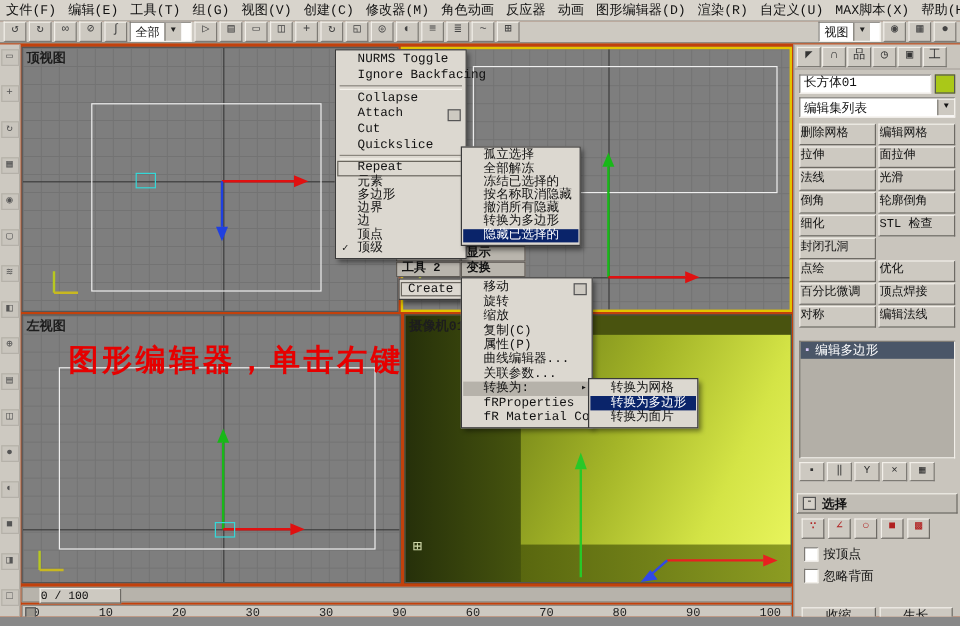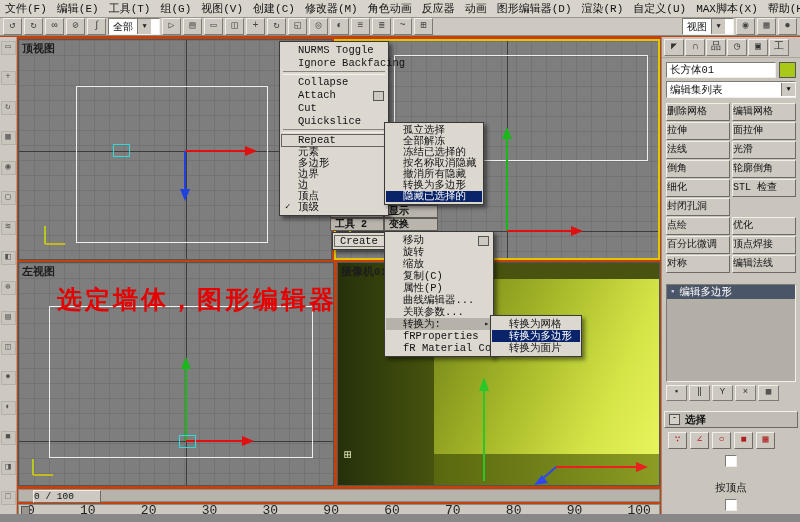--- a/index.html
+++ b/index.html
@@ -91,33 +91,33 @@
   .sti{width:19px;height:14px;text-align:center;font-size:9px;line-height:13px;color:#333;
        border:1px solid;border-color:#f2efe9 #7d7a74 #7d7a74 #f2efe9;background:#cdc9c1;}
   .roll{margin:7px 2px 0;height:15px;background:#c1bdb5;border:1px solid;
         border-color:#f2efe9 #6d6a64 #6d6a64 #f2efe9;display:flex;align-items:center;
         font-size:10.5px;font-weight:bold;padding:0 4px;gap:5px;}
   .mm{width:9px;height:9px;border:1px solid #555;line-height:7px;text-align:center;
       font-size:9px;background:#d5d1c9;font-weight:normal;}
   .so-row{display:flex;gap:3px;padding:4px 6px;align-items:center;}
   .soi{width:17px;height:15px;border:1px solid;border-color:#f2efe9 #6d6a64 #6d6a64 #f2efe9;
        background:#cdc9c1;color:#b02020;font-size:10px;text-align:center;line-height:14px;}
-  .cbrow{display:flex;align-items:center;gap:14px;padding:2px 8px;font-size:10.5px;flex-direction:column;}
+  .cbrow{display:flex;align-items:center;gap:4px;padding:2px 8px;font-size:10.5px;}
   .cb{width:10px;height:10px;background:#fff;border:1px solid;border-color:#7d7a74 #f2efe9 #f2efe9 #7d7a74;}
   .two{display:flex;gap:3px;padding:3px 6px;align-items:center;}
   .sbtn{flex:1;height:15px;background:#cdc9c1;border:1px solid;border-color:#f2efe9 #6d6a64 #6d6a64 #f2efe9;
         font-size:10.5px;text-align:center;line-height:14px;}
   
   .ts{position:absolute;left:18px;top:489px;width:642px;height:13px;background:#b7b3ab;
       border:1px solid #8f8b83;box-sizing:border-box;}
   .tsh{position:absolute;left:14px;top:0;width:66px;height:11px;background:#cdc9c1;border:1px solid;
        border-color:#f2efe9 #6d6a64 #6d6a64 #f2efe9;font-size:9.5px;line-height:11px;}
   .trackbar{position:absolute;left:18px;top:504px;width:642px;height:15px;background:#cdc9c1;
-            border:1px solid #8f8b83;display:flex;justify-content:space-between;align-items:flex-end;
-            padding:0 8px;box-sizing:border-box;font-size:13px;color:#222;}
+            border:1px solid #8f8b83;display:flex;justify-content:space-between;align-items:center;
+            padding:0 8px;box-sizing:border-box;font-size:10px;color:#222;}
   .tmark{position:absolute;left:2px;top:1px;width:7px;height:11px;background:#9a968e;border:1px solid #555;}
 </style>
 </head>
 <body>
 
 <div class="app">
 
   <div class="menubar">
     <span class="mi">文件(F)</span>
     <span class="mi">编辑(E)</span>
@@ -220,21 +220,21 @@
       <line x1="6" y1="24" x2="6" y2="6" stroke="#b8c820" stroke-width="2"></line>
       <line x1="6" y1="24" x2="26" y2="24" stroke="#c8b820" stroke-width="2"></line>
     </svg>
   </div>
 
   <div class="vp" style="left:18px;top:262px;width:316px;height:224px">
     <span class="vpl">左视图</span>
     <div class="axv" style="left:167px"></div>
     <div class="axh" style="top:178px"></div>
     <div class="wrect" style="left:30px;top:43px;width:262px;height:150px"></div>
-    <div class="anno" style="left:38px;top:20px">选定墙体，图形编辑器</div>
+    <div class="anno" style="left:38px;top:20px">图形编辑器，单击右键</div>
     <svg class="giz" style="left:159px;top:90px" width="92" height="94">
       <line x1="8" y1="88" x2="8" y2="16" stroke="#18b818" stroke-width="2"></line>
       <polygon points="3,16 13,16 8,4" fill="#18b818"></polygon>
       <line x1="8" y1="88" x2="64" y2="88" stroke="#e01010" stroke-width="2"></line>
       <polygon points="64,83 64,93 76,88" fill="#e01010"></polygon>
     </svg>
     <div class="cyan" style="left:160px;top:172px;width:15px;height:11px"></div>
     <svg class="giz" style="left:8px;bottom:4px" width="30" height="26">
       <line x1="6" y1="20" x2="6" y2="4" stroke="#b8c820" stroke-width="2"></line>
       <line x1="6" y1="20" x2="26" y2="20" stroke="#c8b820" stroke-width="2"></line>

